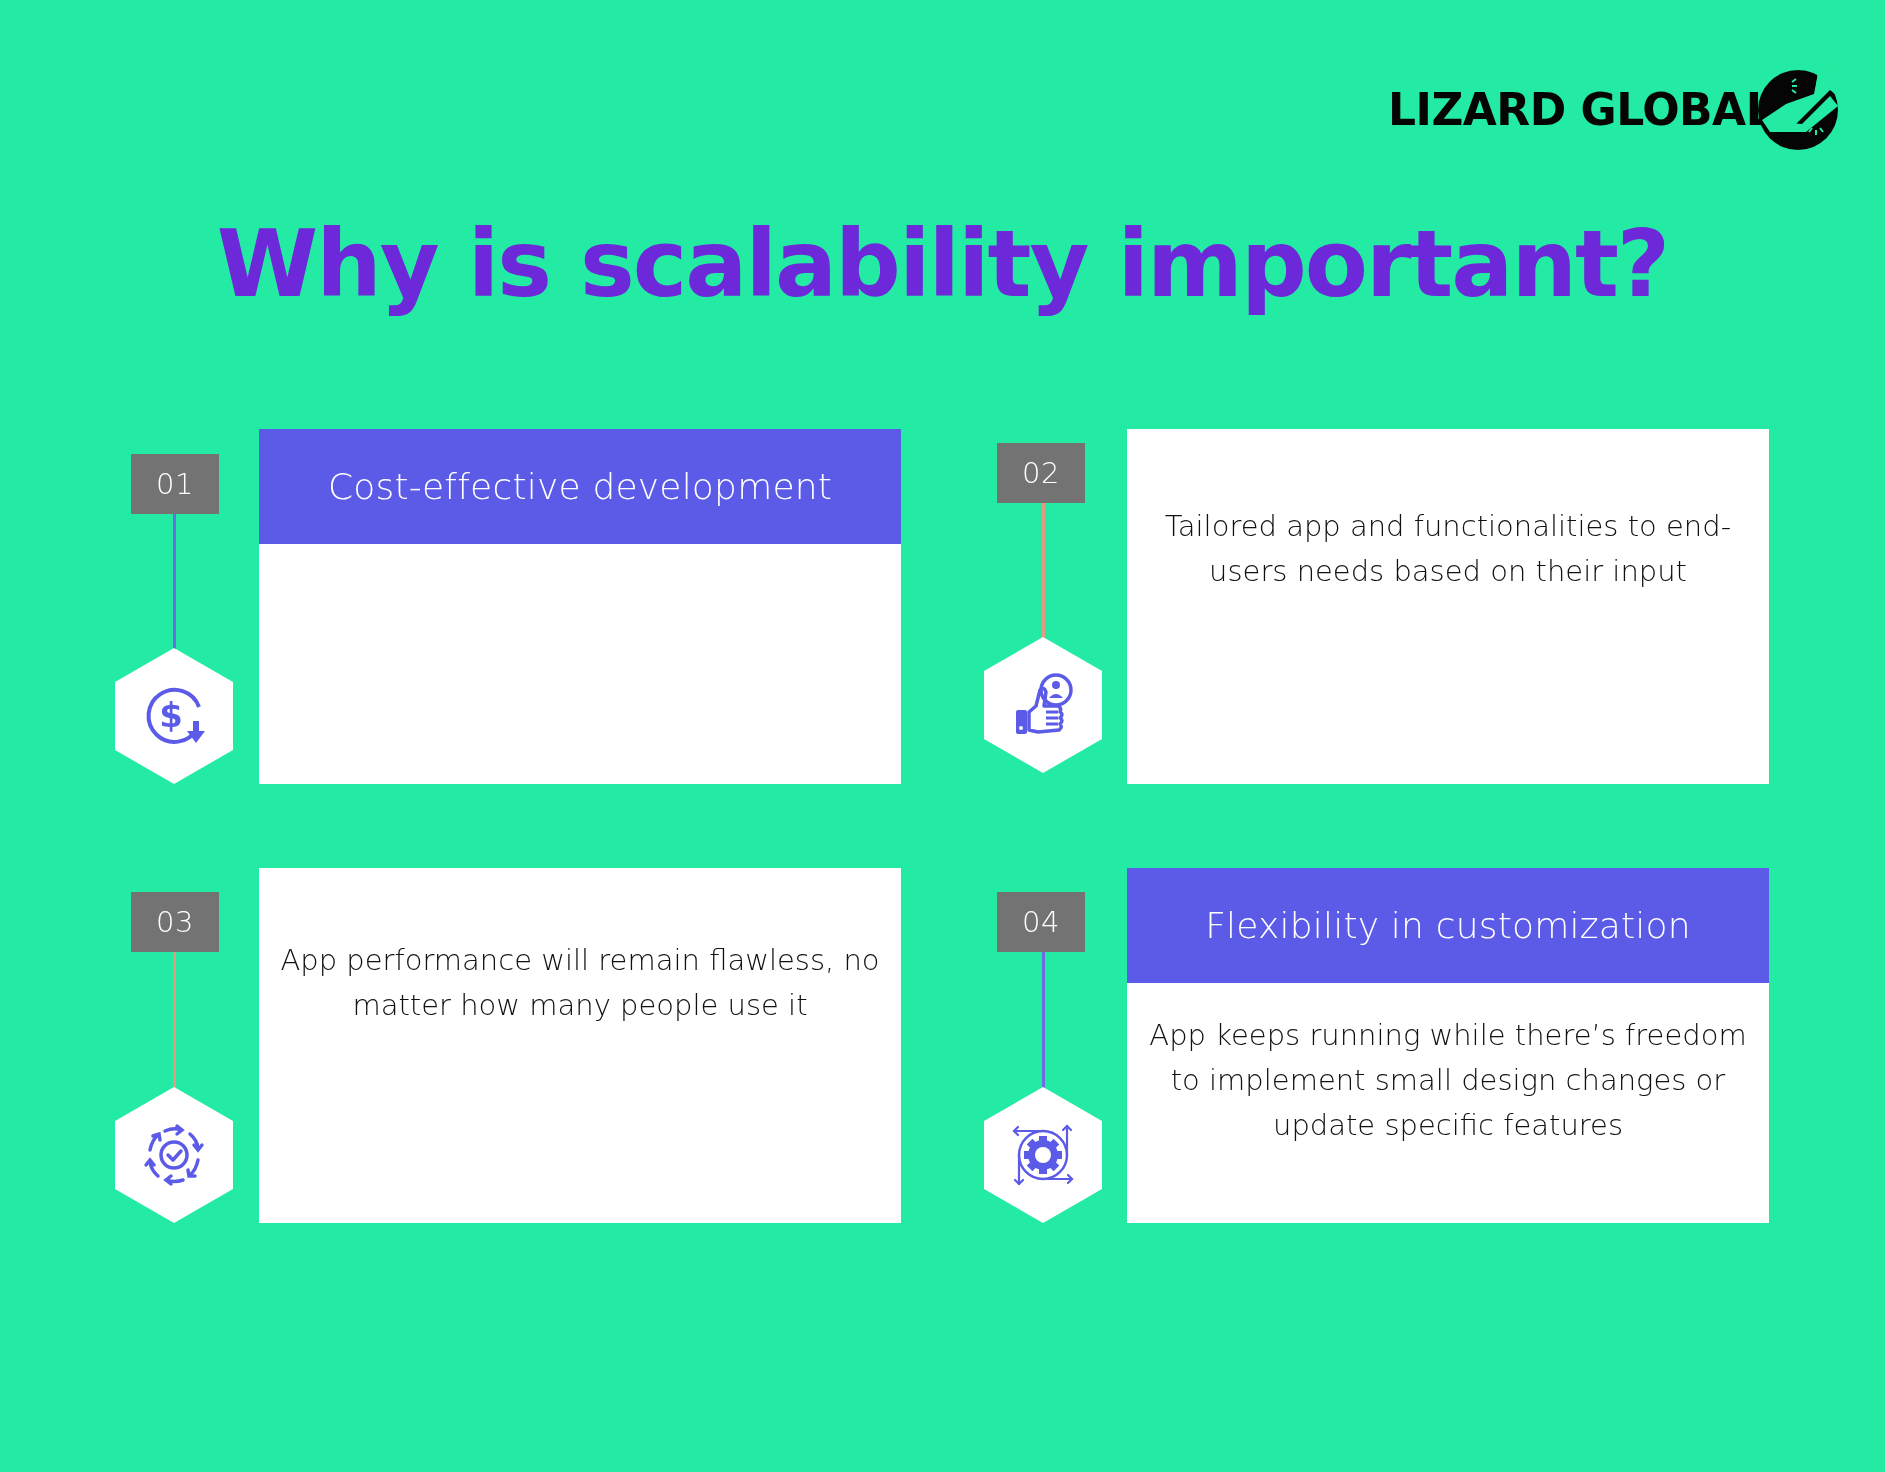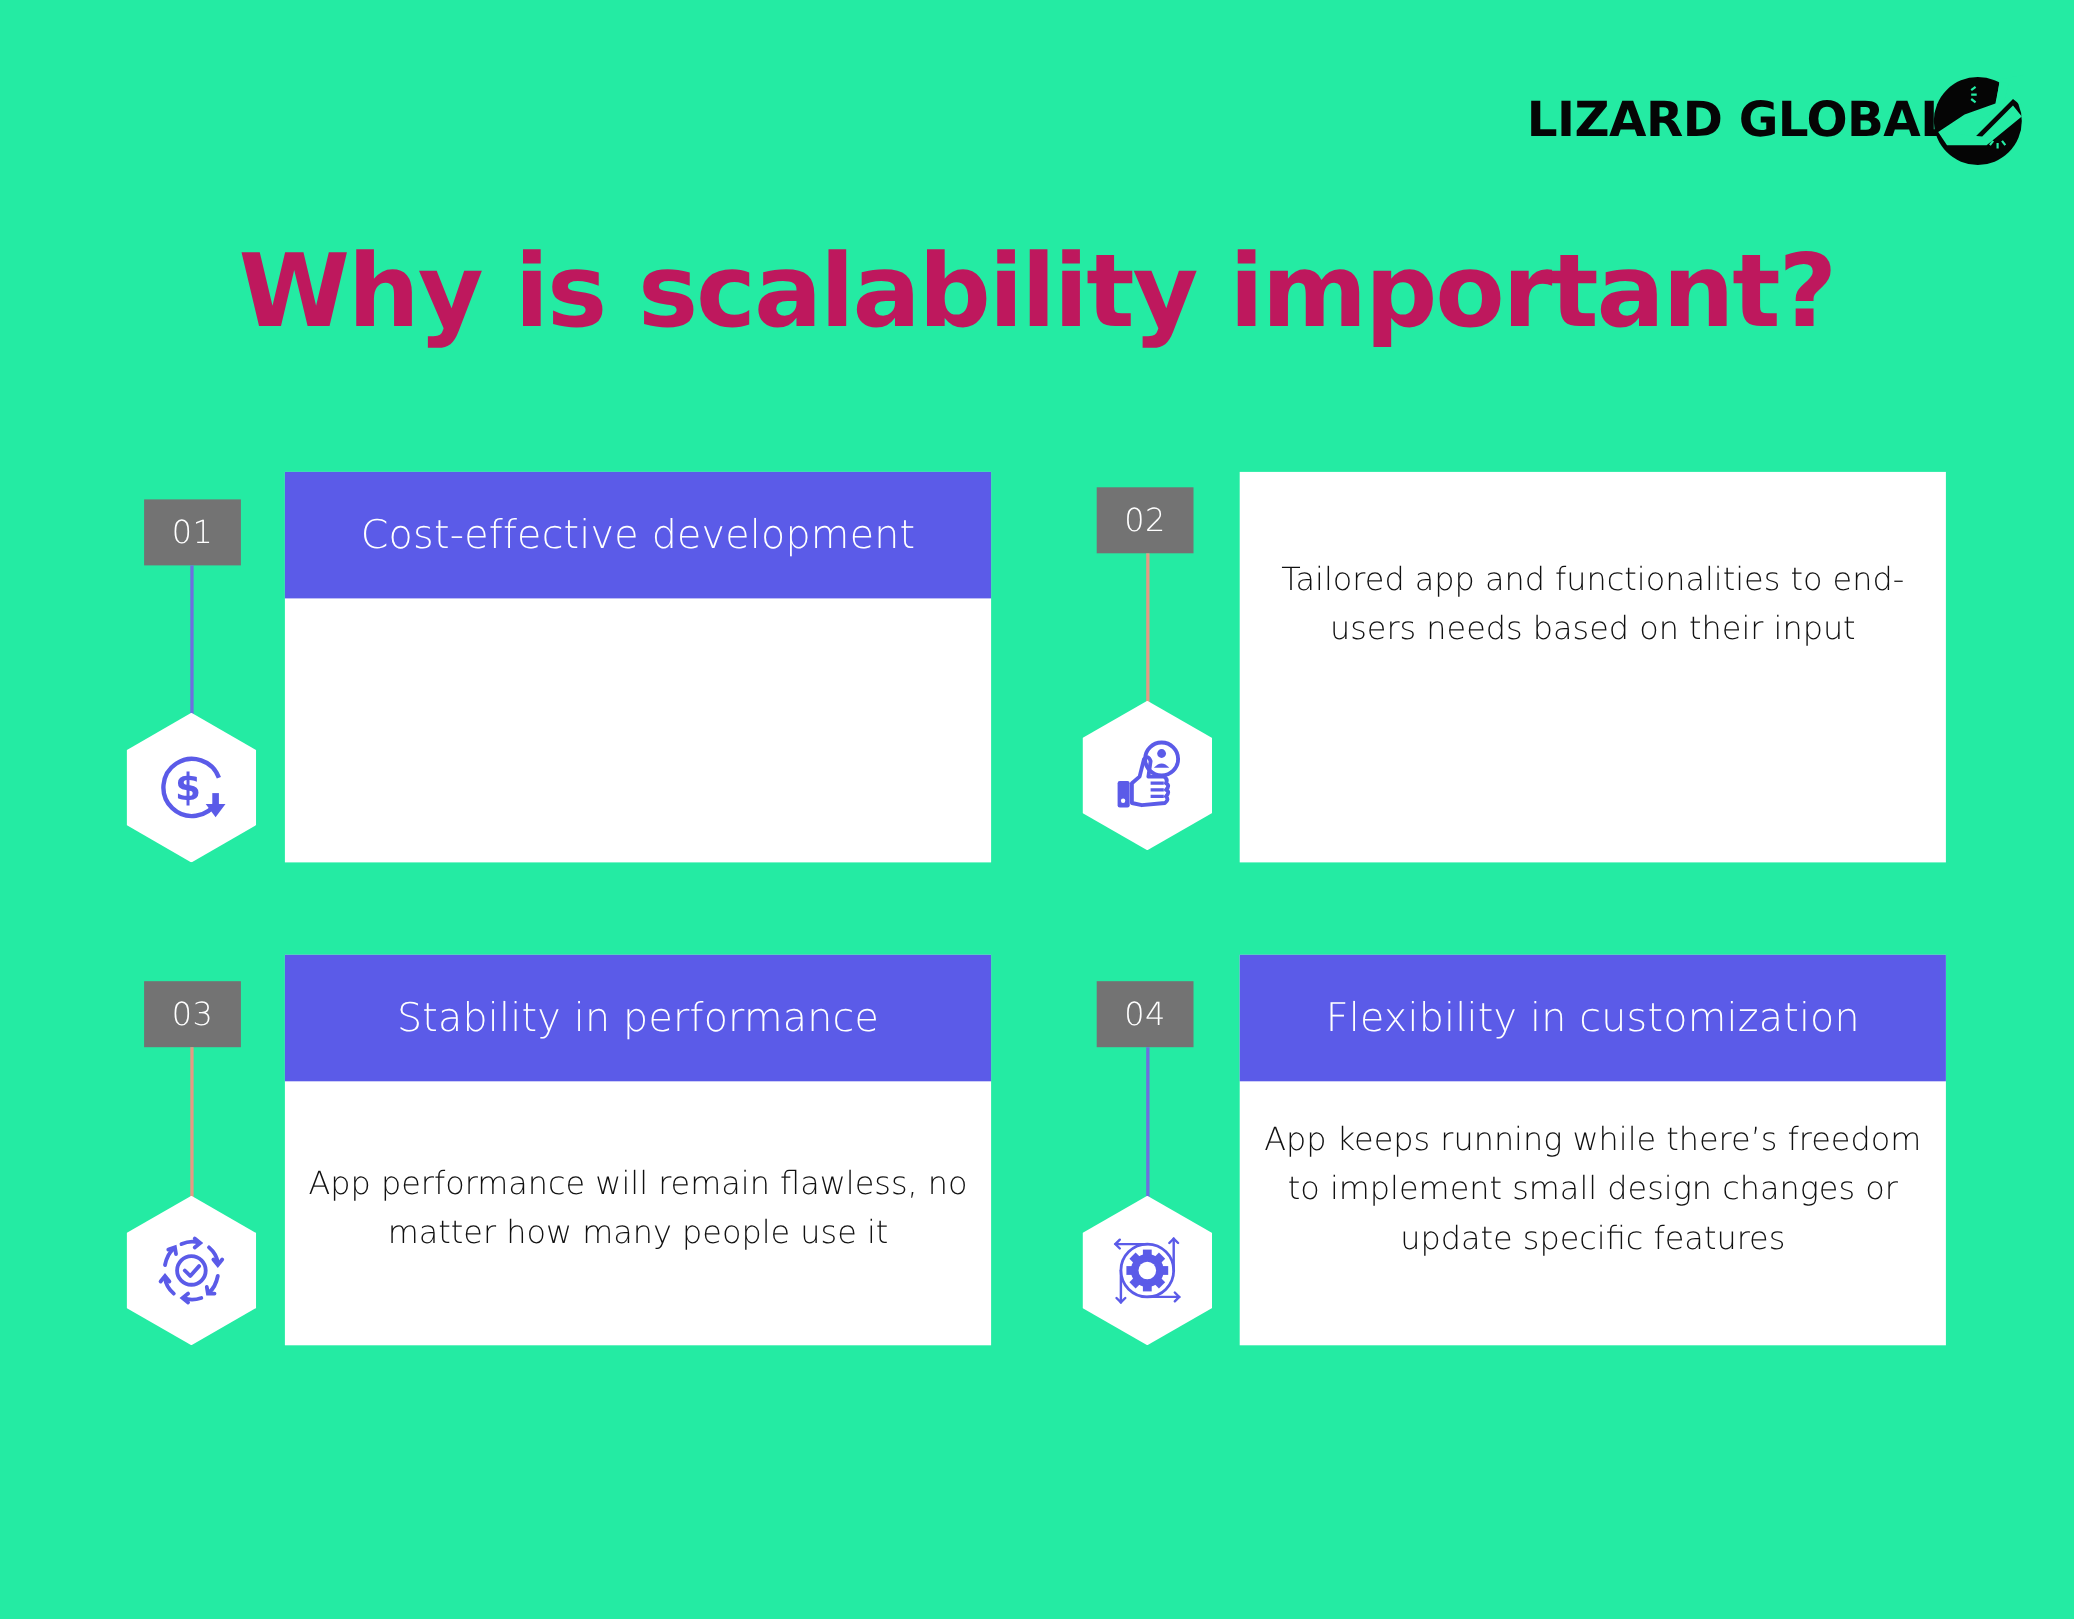--- a/index.html
+++ b/index.html
@@ -17,21 +17,21 @@
     font-family: "DejaVu Sans", sans-serif;
     font-weight: bold; font-size: 44px; letter-spacing: -0.5px;
     color: #050505; line-height: 1;
   }
   .logo-mark { position: absolute; left: 368px; top: 2px; width: 84px; height: 84px; }
   .title {
     position: absolute; left: 0; width: 1885px; top: 195px;
     text-align: center;
     font-family: "DejaVu Sans", sans-serif;
     font-weight: bold; font-size: 92px; letter-spacing: -2px;
-    color: #be185d; line-height: 140px;
+    color: #6d28d9; line-height: 140px;
   }
   .badge {
     position: absolute; width: 88px; height: 60px;
     background: #737373; color: #fff;
     font-family: "DejaVu Sans", sans-serif; font-weight: 300; font-size: 29px;
     display: flex; align-items: center; justify-content: center;
     letter-spacing: 0.5px;
   }
   .connector { position: absolute; width: 3px; }
   .hex {
@@ -119,21 +119,20 @@
       <path d="M48 64 Q39 67 32 64"></path>
         <path d="M36 60 L31 64 L36 68"></path>
       <path d="M23 60 Q16 54 15 46"></path>
         <path d="M11 49 L15 44 L19 49"></path>
       <path d="M15 34 Q17 24 23 19"></path>
         <path d="M18 20 L24 18 L25 24"></path>
     </g>
   </svg>
 </div>
 <div class="card" style="left:259px; top:868px;">
-  <div class="card-header">Stability in performance</div>
   <div class="card-body" style="padding: 0 12px; align-items: flex-start; padding-top: 70px;">App performance will remain flawless, no matter how many people use it</div>
 </div>
 
 <div class="badge" style="left:997px; top:892px;">04</div>
 <div class="connector" style="left:1042px; top:952px; height:137px; background:#6E6EE0;"></div>
 <div class="hex" style="left:984px; top:1087px;">
   <svg viewBox="0 0 78 78">
     <circle cx="39" cy="39" r="24" fill="none" stroke="#5B5BE8" stroke-width="2.5"></circle>
     <g fill="#5B5BE8">
       <circle cx="39" cy="39" r="15"></circle>

